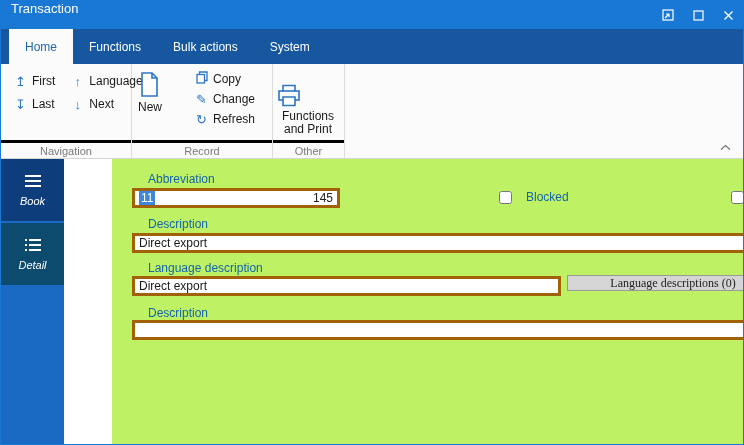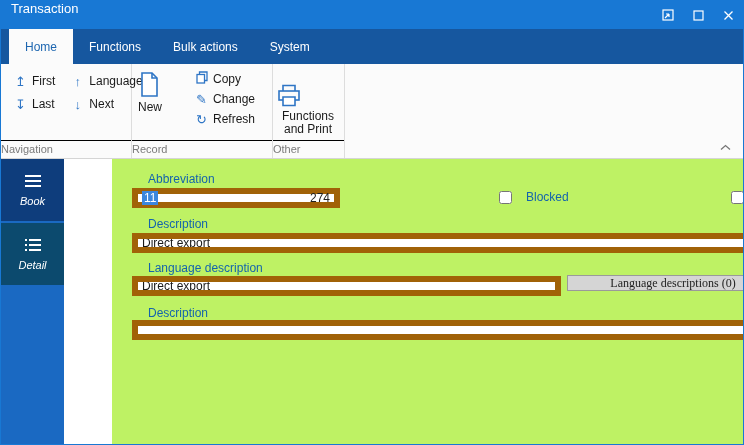--- a/index.html
+++ b/index.html
@@ -26,22 +26,22 @@
   }
   .tab.active { background:#fbfbfb; color:#1d66b0; }
   
   .ribbon {
     height:95px; background:#fbfbfb; border-bottom:1px solid #d5d5d5;
     display:flex; position:relative;
   }
   .group { display:flex; flex-direction:column; border-right:1px solid #ddd; }
   .group-content { height:76px; }
   .group-label {
-    height:18px; font-size:11px; color:#7a7a7a; text-align:left;
-    border-top:1px solid #000000; line-height:17px;
+    height:18px; font-size:11px; color:#7a7a7a; text-align:center;
+    border-top:3px solid #000000; line-height:17px;
   }
   .nav-grid {
     display:grid; grid-auto-flow:column; grid-template-rows:23px 23px;
     grid-template-columns:auto auto; padding:7px 4px 0 6px; align-items:start;
   }
   .rbtn { cursor:default; color:#1a1a1a; font-size:12px; }
   .rbtn.small { display:flex; align-items:center; gap:5px; padding:3px 9px 3px 7px; white-space:nowrap; }
   .aicon { color:#2e75c5; font-size:13px; width:13px; text-align:center; line-height:13px; }
   .record-flex { display:flex; padding:4px 2px 0 6px; }
   .rbtn.big {
@@ -59,21 +59,21 @@
   .sidebar { width:63px; background:#1a69c2; display:flex; flex-direction:column; gap:2px;font-style:italic; }
   .side-tile {
     height:62px; display:flex; flex-direction:column; align-items:center;
     justify-content:center; gap:7px; color:#fff; font-size:11px; cursor:default;
   }
   .side-tile.book { background:#0e3d7c; }
   .side-tile.detail { background:#0c4a6e; }
   .main { flex:1; background:#bef264; position:relative; font-size:12px;margin-left:48px; }
   .flabel { position:absolute; color:#1464ac; font-size:12px; }
   .field {
-    position:absolute; height:20px; border:6px solid #a16207; background:#fff;
+    position:absolute; height:20px; border:3px solid #a16207; background:#fff;
     font-size:12px; color:#1a1a1a; font-family:"Liberation Sans", sans-serif;
     padding:1px 4px; outline:none;
   }
   .abbr { display:flex; justify-content:space-between; align-items:center; }
   .abbr .sel { background:#3b87dd; color:#fff; padding:0 2px; }
   .abbr .count { color:#222; }
   .chk {
     position:absolute; display:flex; align-items:center; gap:14px;
     color:#1464ac; font-size:12px; cursor:default;
   }
@@ -210,21 +210,21 @@
           </svg>
         <span>Detail</span>
       </div>
     </div>
 
     <div class="main">
 
       <span class="flabel" style="left:36px; top:13px;">Abbreviation</span>
       <div class="field abbr" style="left:20px; top:29px; width:208px;">
         <span class="sel">11</span>
-        <span class="count">274</span>
+        <span class="count">145</span>
       </div>
 
       <label class="chk" style="left:387px; top:31px;">
         <input type="checkbox" style="">
         <span>Blocked</span>
       </label>
 
       <label class="chk" style="left:619px; top:31px;">
         <input type="checkbox" style="">
         <span>Notify</span>

